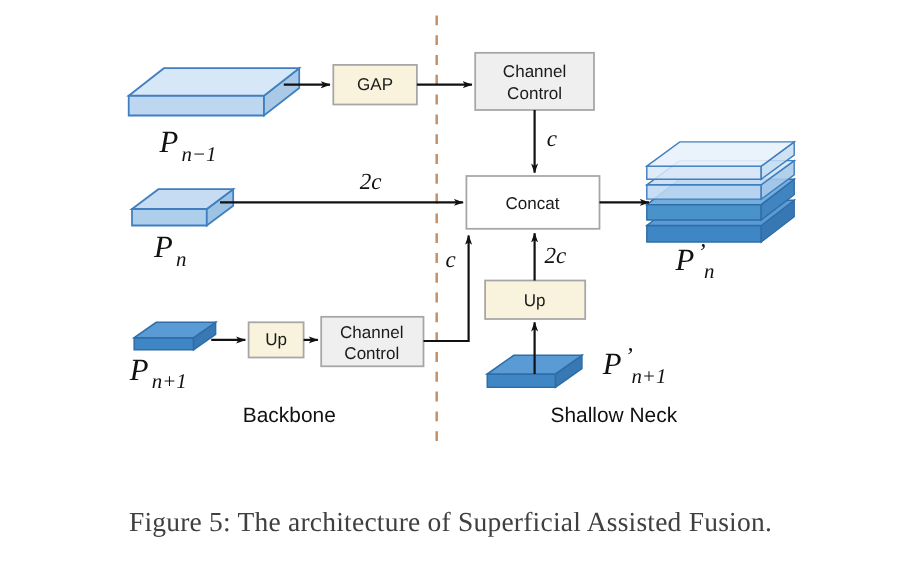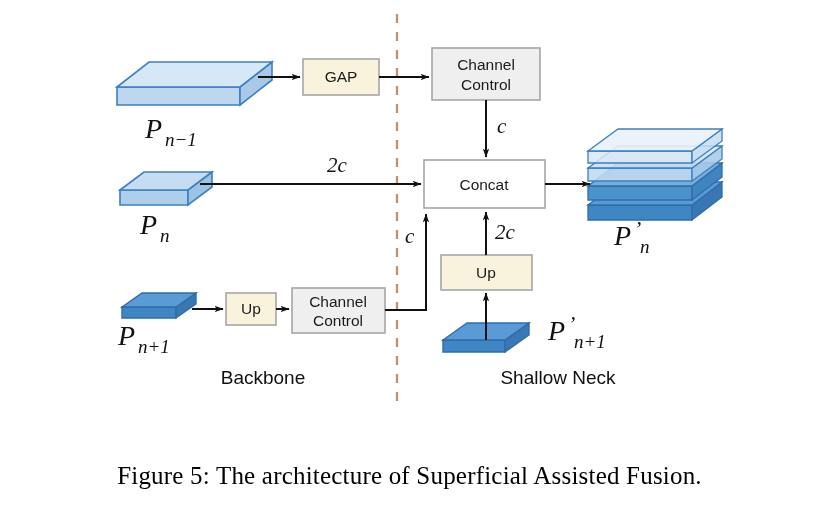--- a/index.html
+++ b/index.html
@@ -27,21 +27,21 @@
   .cap-wrap {
     position: absolute;
     left: 0;
     top: 462px;
     width: 819px;
     text-align: center;
   }
   .caption {
     font-family: "Liberation Serif", serif;
     font-size: 25px;
-    color: #000000;
+    color: #404040;
     letter-spacing: 0.2px;
     white-space: nowrap;
   }
   svg text { font-family: "Liberation Sans", sans-serif; }
   text.boxlabel { font-size: 15.5px; fill: #1a1a1a; }
   text.sectionlabel { font-size: 19px; fill: #111111; }
   text.mathlabel { font-family: "Liberation Serif", serif; font-style: italic; fill: #111111; }
 </style>
 </head>
 <body>

